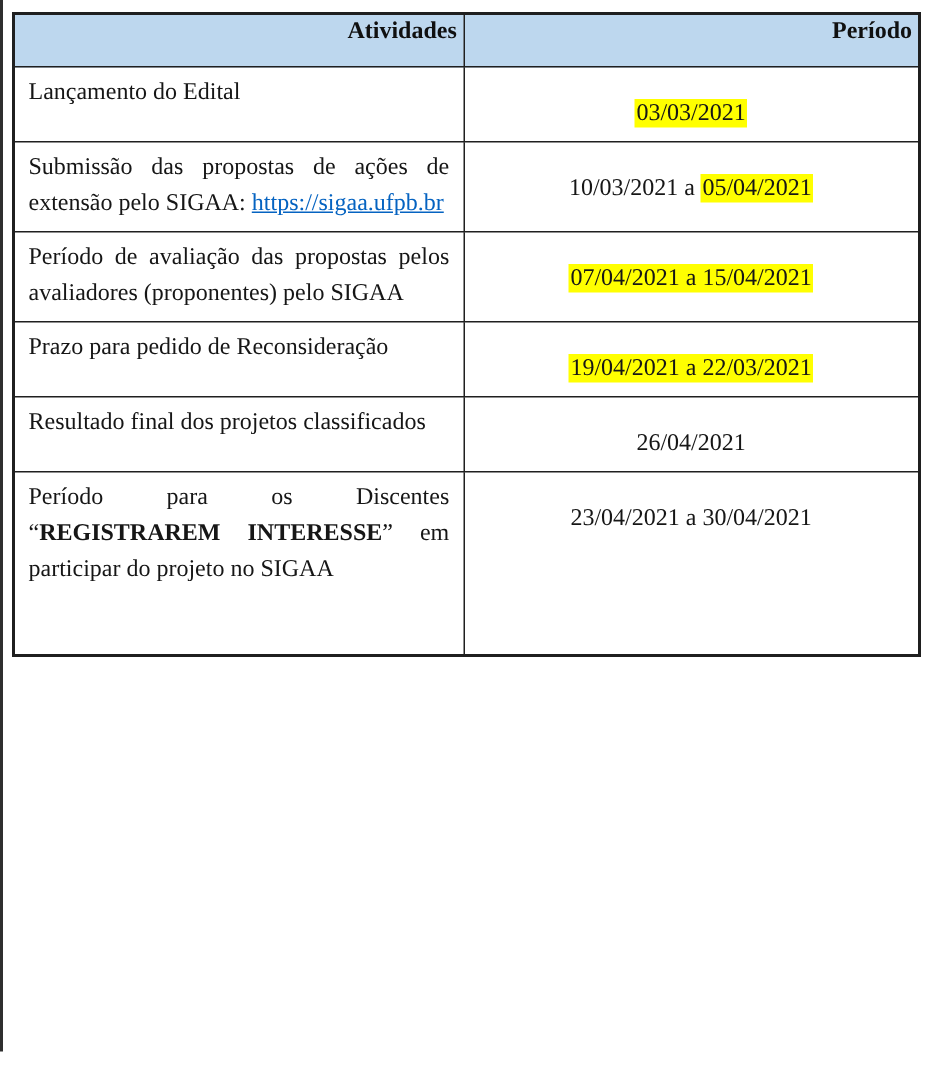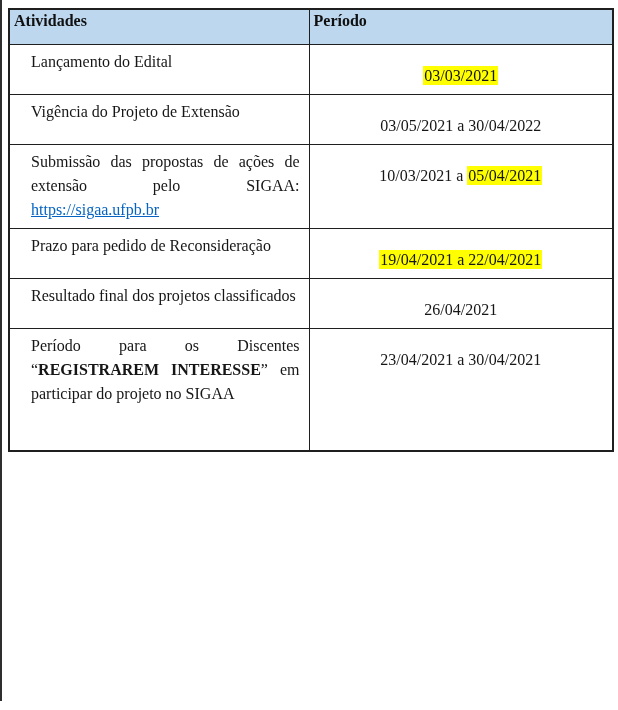--- a/index.html
+++ b/index.html
@@ -37,31 +37,31 @@
   table.schedule th,
   table.schedule td {
     border: 1px solid var(--border, #1f1f1f);
     vertical-align: top;
   }
   .col-activity { width: 300px; }
   .col-period  { width: 304px; }
   th.header-cell {
     background: var(--header-bg, #bdd7ee);
     height: 30px;
-    text-align: left;
+    text-align: right;
     vertical-align: middle;
     font-weight: bold;
     font-size: 16px;
     color: #101010;
     padding: 2px 4px;
     margin-left: 26px;
   }
   td.activity-cell {
     text-align: justify;
-    padding: 5px 9px 6px 21px;
+    padding: 5px 9px 6px 9px;
     line-height: 24px;
   }
   td.period-cell {
     text-align: center;
     padding: 19px 9px 6px 9px;
     line-height: 24px;
   }
   tr.row-tall td { height: 96px; }
   .hl {
     background: var(--highlight, #ffff00);
@@ -90,30 +90,30 @@
         <th class="header-cell">Atividades</th>
         <th class="header-cell">Período</th>
       </tr>
     </thead>
     <tbody>
         <tr>
           <td class="activity-cell"><span>Lançamento do Edital</span></td>
           <td class="period-cell"><span class="hl">03/03/2021</span></td>
         </tr>
         <tr>
-          <td class="activity-cell"><span>Vigência do Projeto de Extensão</span></td>
-          <td class="period-cell"><span>03/05/2021 a 30/04/2022</span></td>
-        </tr>
-        <tr>
           <td class="activity-cell"><span>Submissão das propostas de ações de extensão pelo SIGAA: </span><a class="link" href="#">https://sigaa.ufpb.br</a></td>
           <td class="period-cell"><span>10/03/2021 a </span><span class="hl">05/04/2021</span></td>
         </tr>
         <tr>
+          <td class="activity-cell"><span>Período de avaliação das propostas pelos avaliadores (proponentes) pelo SIGAA</span></td>
+          <td class="period-cell"><span class="hl">07/04/2021 a 15/04/2021</span></td>
+        </tr>
+        <tr>
           <td class="activity-cell"><span>Prazo para pedido de Reconsideração</span></td>
-          <td class="period-cell"><span class="hl">19/04/2021 a 22/04/2021</span></td>
+          <td class="period-cell"><span class="hl">19/04/2021 a 22/03/2021</span></td>
         </tr>
         <tr>
           <td class="activity-cell"><span>Resultado final dos projetos classificados</span></td>
           <td class="period-cell"><span>26/04/2021</span></td>
         </tr>
         <tr class="row-tall">
           <td class="activity-cell"><span>Período para os Discentes “</span><span class="b">REGISTRAREM INTERESSE</span><span>” em participar do projeto no SIGAA</span></td>
           <td class="period-cell"><span>23/04/2021 a 30/04/2021</span></td>
         </tr>
       </tbody>

